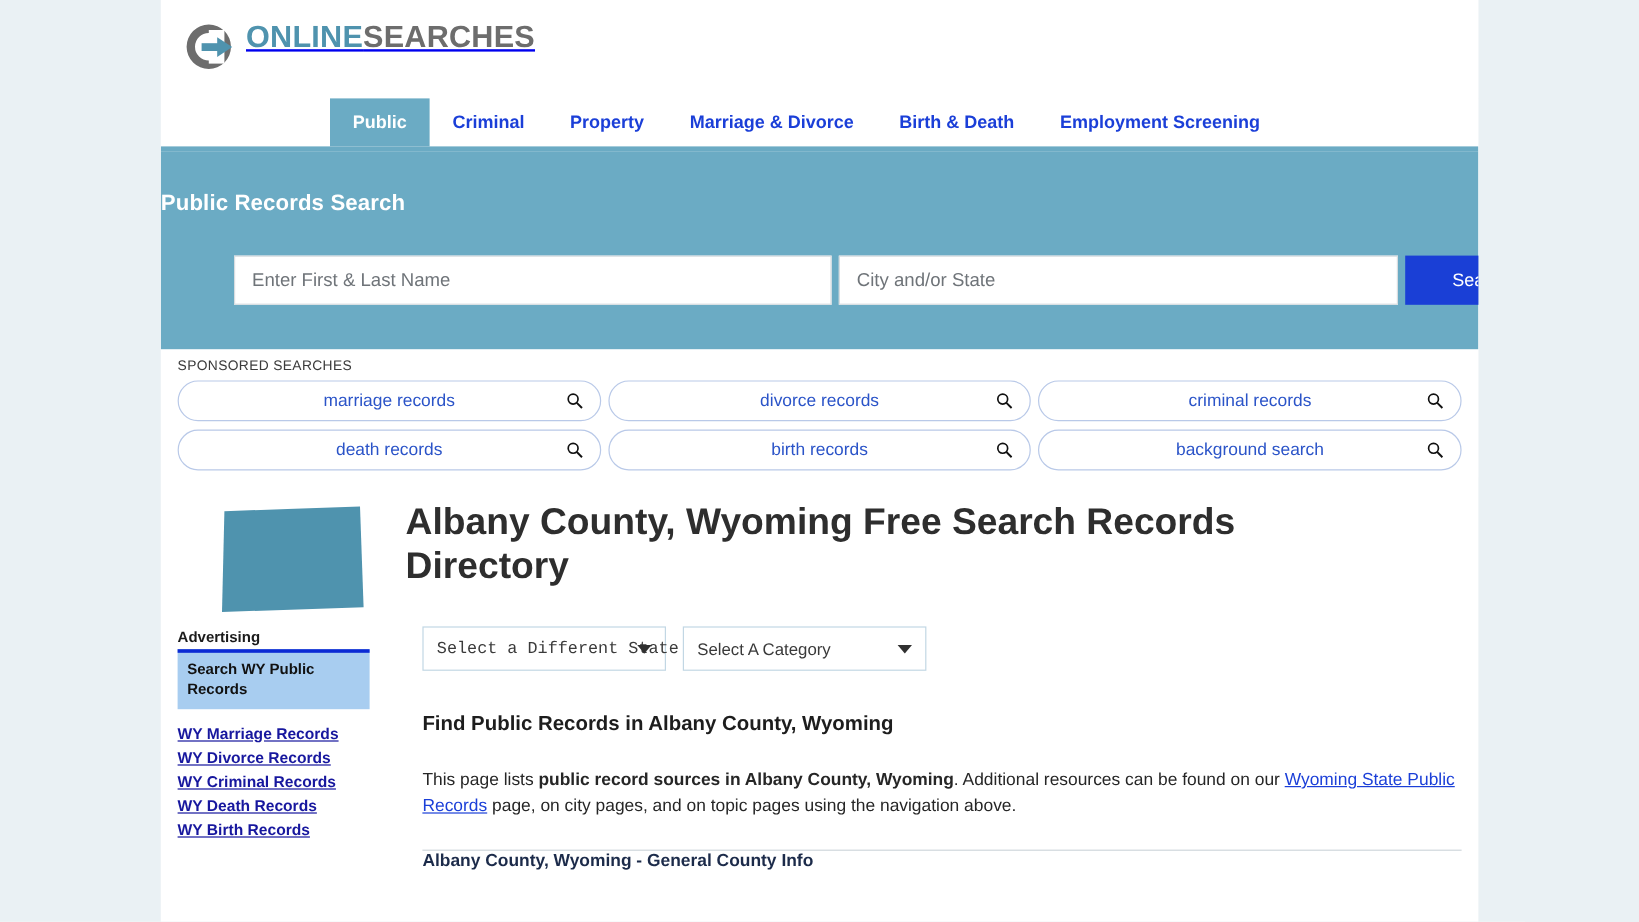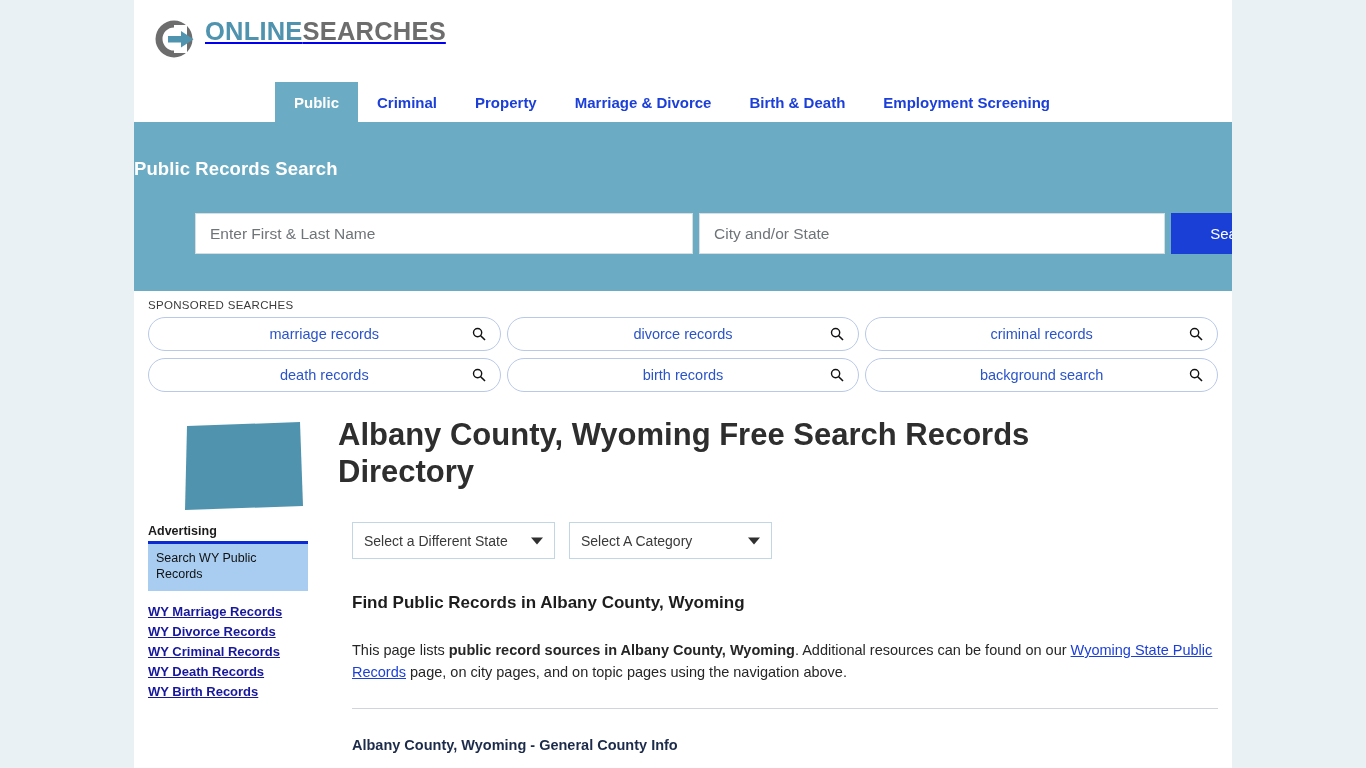--- a/index.html
+++ b/index.html
@@ -186,21 +186,21 @@
     font-size: 12.5px;
     font-weight: bold;
     color: #1b1b1b;
     margin-bottom: 3px;
   }
   .ad-box {
     background: #a8cdf0;
     border-top: 3px solid #0b2ad4;
     padding: 6px 8px 8px 8px;
     font-size: 12.5px;
-    font-weight: normal;
+    font-weight: bold;
     color: #111;
     line-height: 1.3;
     cursor: pointer;
     width: 160px;
   }
   .side-links {
     margin-top: 13px;
     display: flex;
     flex-direction: column;
     gap: 5px;
@@ -229,21 +229,21 @@
     border: 1px solid #c2d7e4;
     background: #ffffff;
     display: flex;
     align-items: center;
     padding: 0 34px 0 11px;
     font-size: 14px;
     color: #3a3a3a;
     cursor: pointer;
     white-space: nowrap;
   }
-  #sel-state  { width: 203px; }
+  #sel-state  { width: 203px; font-family: Liberation Mono, monospace; }
   #sel-county { width: 203px; }
   #sel-cat    { width: 203px; }
   .caret {
     position: absolute;
     right: 11px; top: 50%;
     transform: translateY(-50%);
     width: 0; height: 0;
     border-left: 6px solid transparent;
     border-right: 6px solid transparent;
     border-top: 7px solid #303030;
@@ -263,21 +263,21 @@
   }
   .body-copy b { font-weight: bold; }
   .body-copy a {
     color: #1b3fd8;
     text-decoration: underline;
     cursor: pointer;
   }
   .table-block {
     margin-top: 25px;
     border-top: 1px solid #cfd6db;
-    padding-top: 28px;
+    padding-top: 1px;
     max-width: 878px;
   }
   .table-head {
     font-size: 14.5px;
     font-weight: bold;
     color: #1c2b4a;
   }
 </style>
 </head>
 <body>

